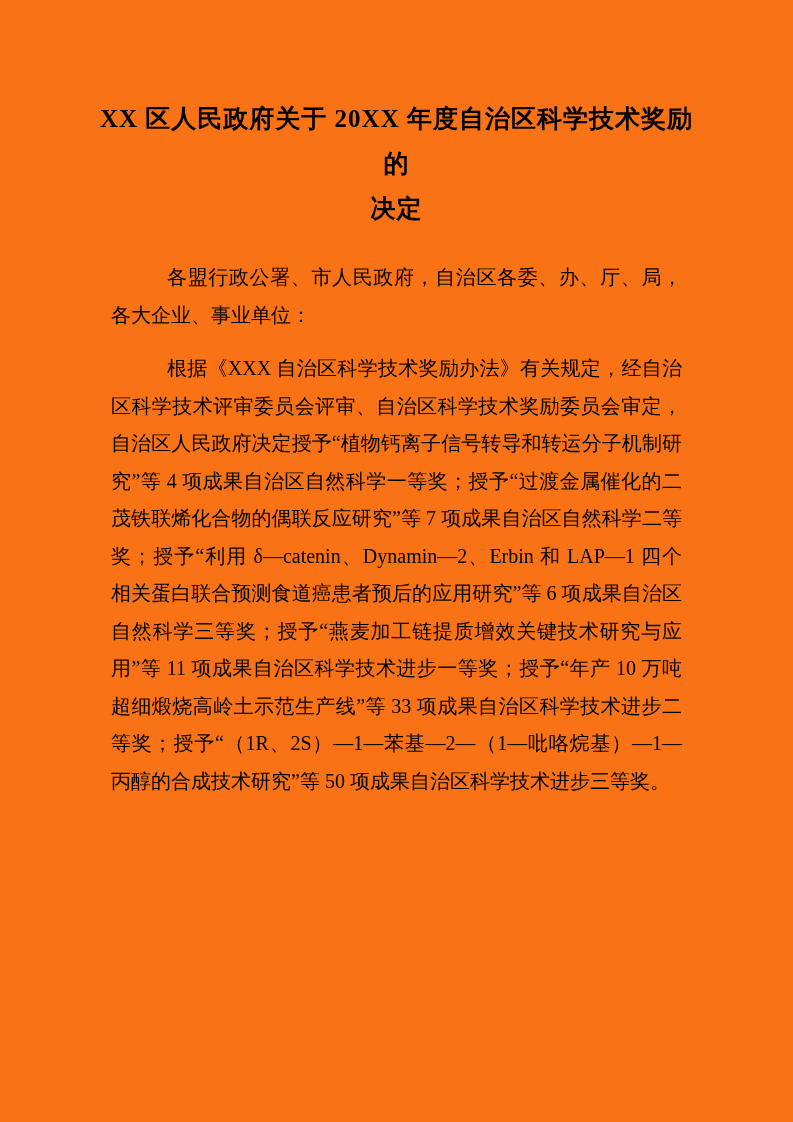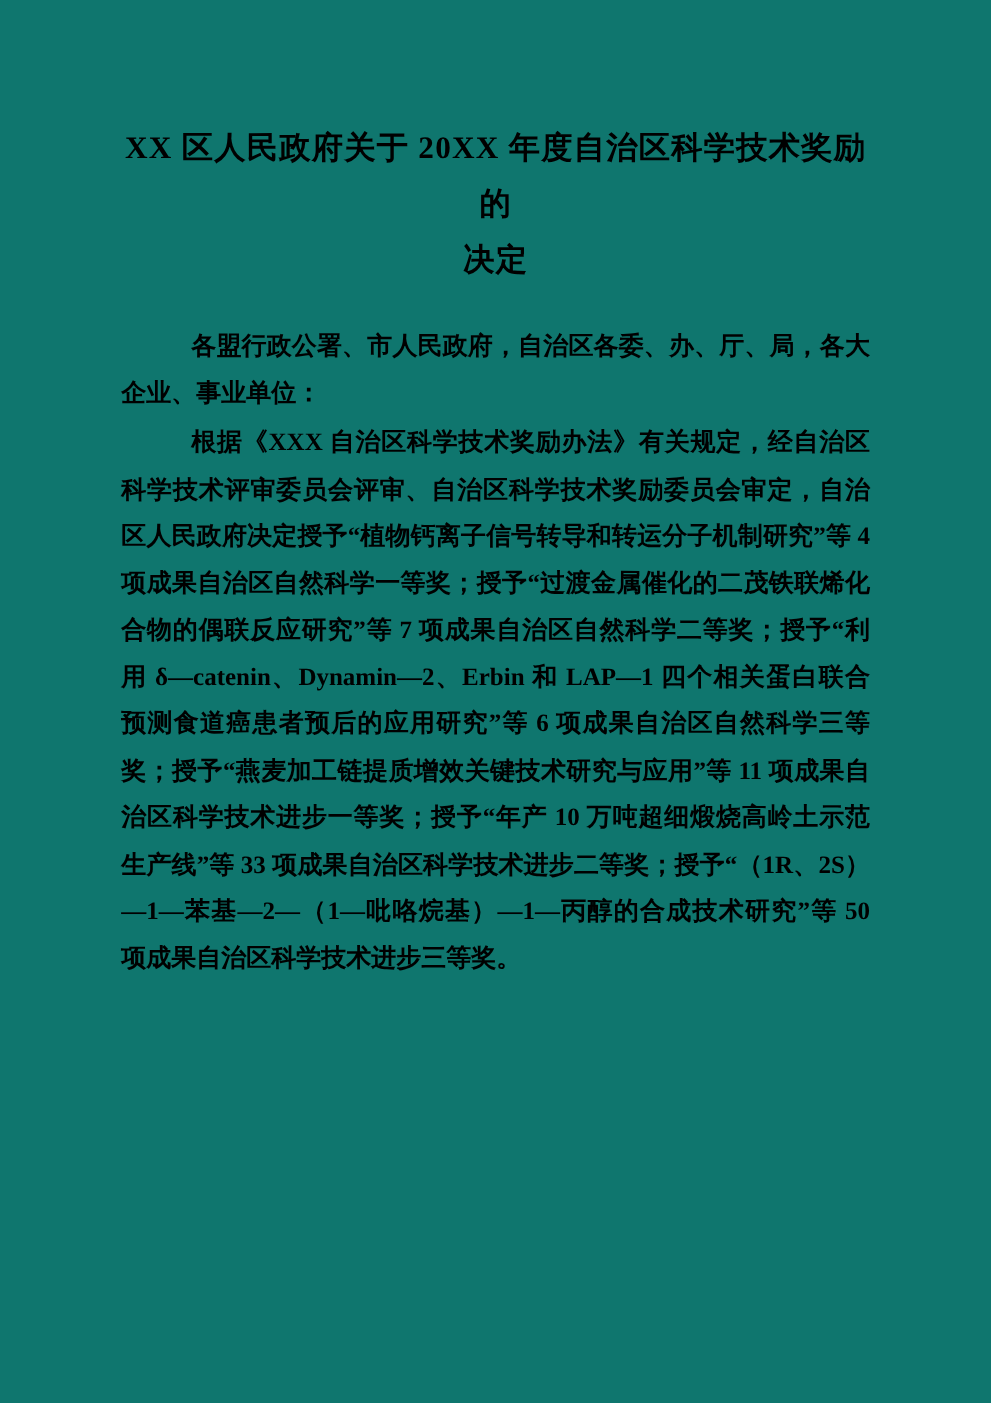--- a/index.html
+++ b/index.html
@@ -4,21 +4,21 @@
 <style>
   html, body {
     margin: 0;
     padding: 0;
     background: #ffffff;
   }
   .page {
     position: relative;
     width: 793px;
     height: 1122px;
-    background: #0f766e;
+    background: #f97316;
     overflow: hidden;
     font-family: "Liberation Serif", "DejaVu Serif", serif;
     color: #000000;
     box-sizing: border-box;
     padding: 96px 95px 0 95px;
   }
   .doc-title {
     font-size: 25px;
     font-weight: bold;
     line-height: 45px;
@@ -26,24 +26,23 @@
     letter-spacing: 1px;
   }
   .doc-body {
     margin-top: 28px;
     font-size: 20px;
     line-height: 37.5px;
     text-align: justify;
     text-justify: inter-character;
   }
   .doc-body p {
-    margin: 2px;
+    margin: 16px;
     padding: 0;
     text-indent: 56px;
-    font-weight: bold;
   }
 </style>
 </head>
 <body>
 
 <div class="page">
   <div class="doc-title">
     <div>XX 区人民政府关于 20XX 年度自治区科学技术奖励的</div>
     <div>决定</div>
   </div>

